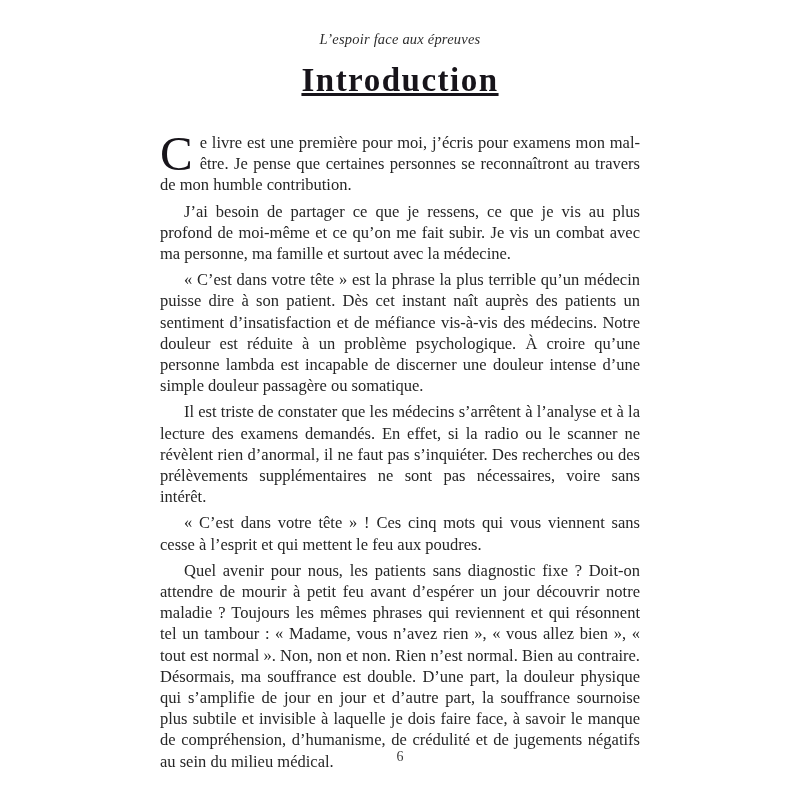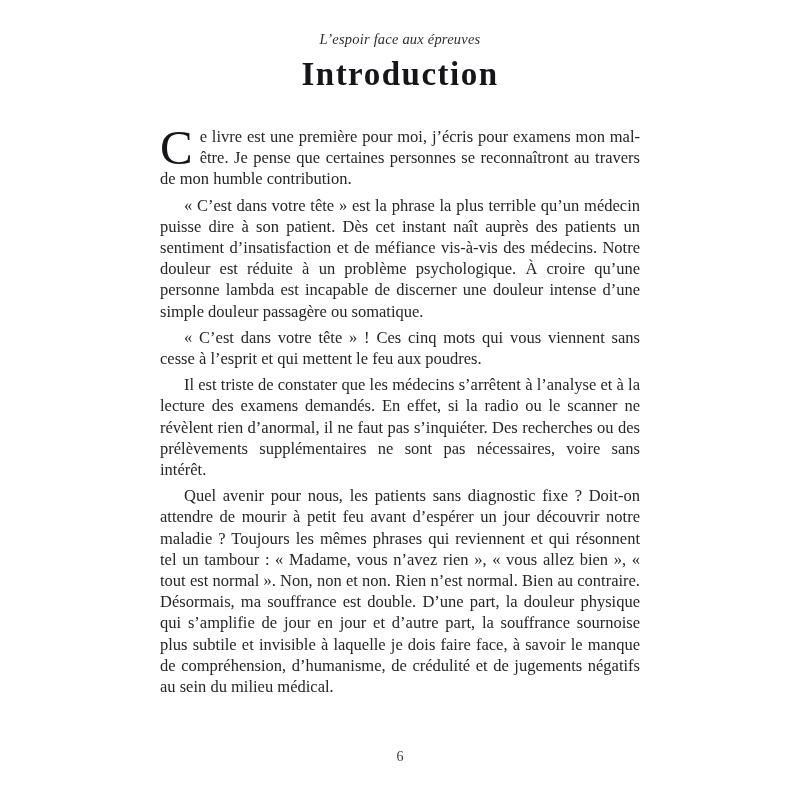--- a/index.html
+++ b/index.html
@@ -19,27 +19,28 @@
   .running-header {
     margin-top: 31px;
     text-align: center;
     font-style: italic;
     font-size: 14.5px;
     line-height: 16px;
     color: #2d2d2d;
     letter-spacing: 0.2px;
   }
   .chapter-title {
-    margin-top: 9px;
+    margin-top: 15px;
     text-align: center;
     font-size: 33px;
     line-height: 36px;
     font-weight: bold;
     color: #17141a;
     letter-spacing: 1.5px;
+    text-decoration: underline;
   }
   .text-block {
     width: 480px;
     margin: 34px auto 0 auto;
     font-size: 16.5px;
     line-height: 21.2px;
     text-align: justify;
     color: #262626;
   }
   .para {
@@ -74,26 +75,27 @@
   <div class="running-header">L’espoir face aux épreuves</div>
 
   <h1 class="chapter-title">Introduction</h1>
 
   <div class="text-block">
 
     <p class="para opening">
       <span class="drop-cap">C</span><span>e livre est une première pour moi, j’écris pour examens mon mal-être. Je pense que certaines personnes se reconnaîtront au travers de mon humble contribution.</span>
     </p>
 
+    <p class="para">J’ai besoin de partager ce que je ressens, ce que je vis au plus profond de moi-même et ce qu’on me fait subir. Je vis un combat avec ma personne, ma famille et surtout avec la médecine.</p>
 
     <p class="para">« C’est dans votre tête » est la phrase la plus terrible qu’un médecin puisse dire à son patient. Dès cet instant naît auprès des patients un sentiment d’insatisfaction et de méfiance vis-à-vis des médecins. Notre douleur est réduite à un problème psychologique. À croire qu’une personne lambda est incapable de discerner une douleur intense d’une simple douleur passagère ou somatique.</p>
 
+    <p class="para">Il est triste de constater que les médecins s’arrêtent à l’analyse et à la lecture des examens demandés. En effet, si la radio ou le scanner ne révèlent rien d’anormal, il ne faut pas s’inquiéter. Des recherches ou des prélèvements supplémentaires ne sont pas nécessaires, voire sans intérêt.</p>
+
     <p class="para">« C’est dans votre tête » ! Ces cinq mots qui vous viennent sans cesse à l’esprit et qui mettent le feu aux poudres.</p>
-
-    <p class="para">Il est triste de constater que les médecins s’arrêtent à l’analyse et à la lecture des examens demandés. En effet, si la radio ou le scanner ne révèlent rien d’anormal, il ne faut pas s’inquiéter. Des recherches ou des prélèvements supplémentaires ne sont pas nécessaires, voire sans intérêt.</p>
 
     <p class="para">Quel avenir pour nous, les patients sans diagnostic fixe ? Doit-on attendre de mourir à petit feu avant d’espérer un jour découvrir notre maladie ? Toujours les mêmes phrases qui reviennent et qui résonnent tel un tambour : « Madame, vous n’avez rien », « vous allez bien », « tout est normal ». Non, non et non.  Rien n’est normal. Bien au contraire. Désormais, ma souffrance est double. D’une part, la douleur physique qui s’amplifie de jour en jour et d’autre part, la souffrance sournoise plus subtile et invisible à laquelle je dois faire face, à savoir le manque de compréhension, d’humanisme, de crédulité et de jugements négatifs au sein du milieu médical.</p>
 
   </div>
 
   <div class="page-number">6</div>
 
 </div>
 
 </body></html>

